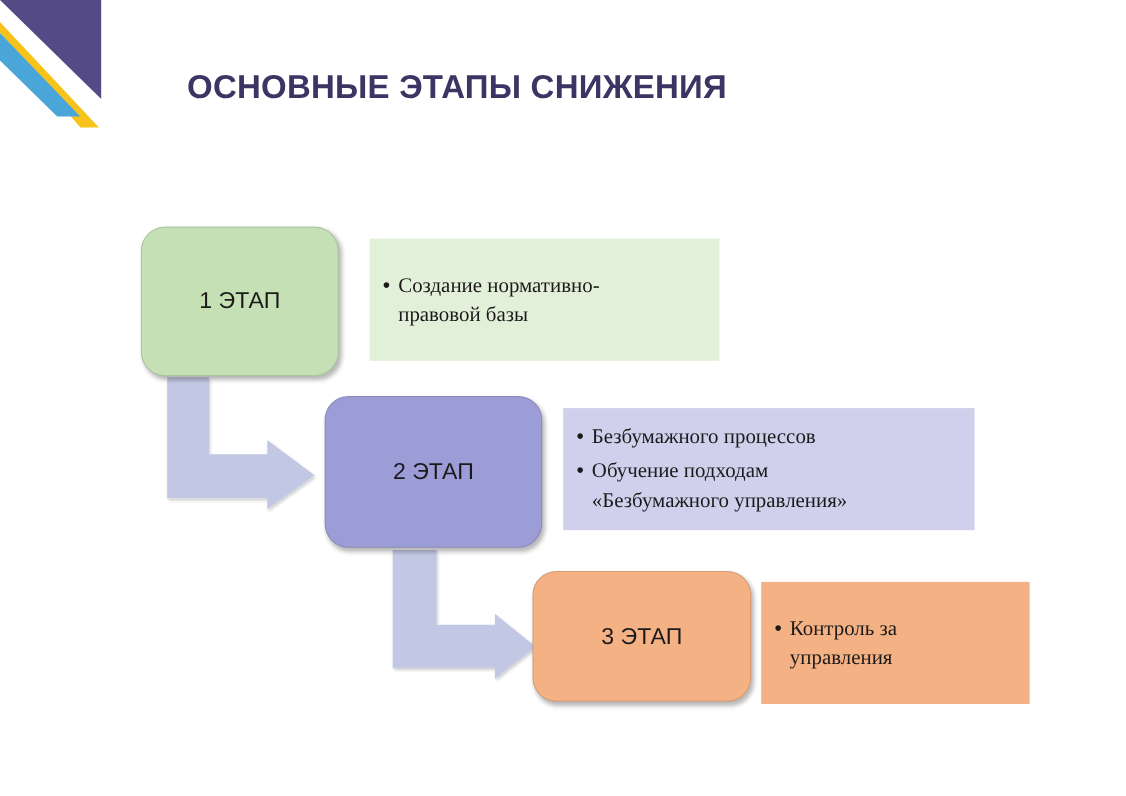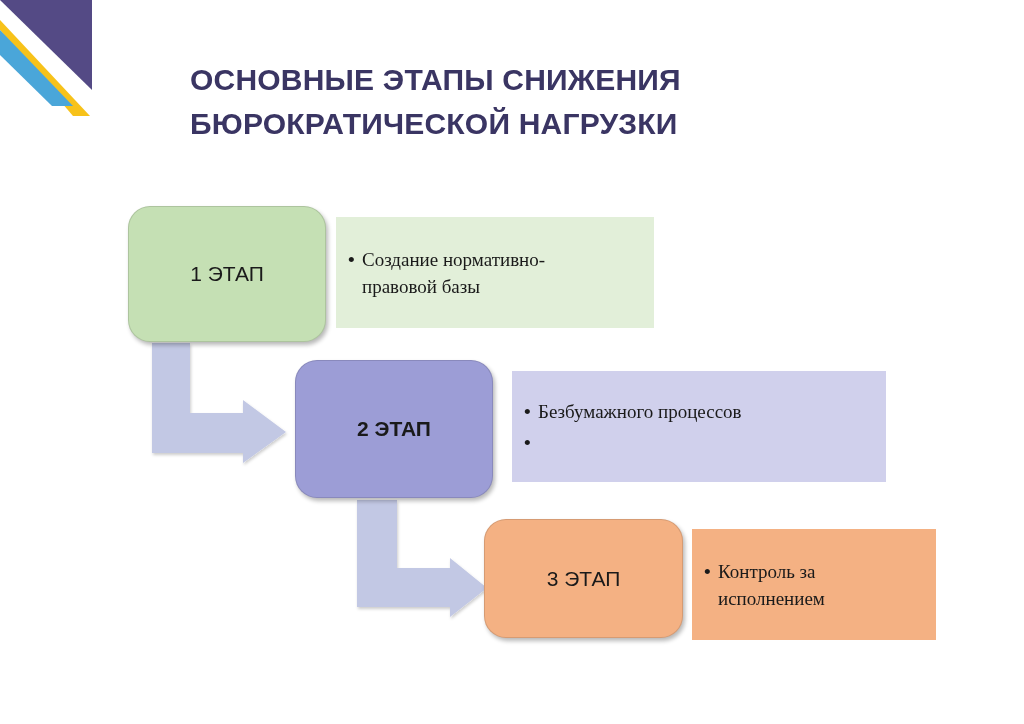--- a/index.html
+++ b/index.html
@@ -6,21 +6,21 @@
     body {
       width: 1024px; height: 724px; position: relative; overflow: hidden;
       background: #ffffff;
       font-family: "Liberation Sans", "DejaVu Sans", sans-serif;
     }
     .abs { position: absolute; }
     .corner-deco { left: 0; top: 0; width: 100px; height: 120px; }
     .title {
       left: 170px; top: 58px; width: 700px;
       font-size: 30px; font-weight: bold; color: #3a3563;
-      line-height: 44px; letter-spacing: 0.2px; margin-left: 20px;
+      line-height: 44px; letter-spacing: 0.2px;
     }
     .title span { display: block; }
     .stage-box {
       border-radius: 22px;
       display: flex; align-items: center; justify-content: center;
       font-size: 21px; color: #1a1a1a;
       box-shadow: 2px 3px 4px rgba(0,0,0,0.28);
       border: 1px solid rgba(0,0,0,0.12);
       box-sizing: border-box;
     }
@@ -39,59 +39,60 @@
 <body>
 
 <svg class="abs corner-deco" viewBox="0 0 100 120" width="100" height="120">
   <polygon points="0,0 92,0 92,90" fill="#544a85"></polygon>
   <polygon points="0,20 0,30 73,116 90,116" fill="#f7c21a"></polygon>
   <polygon points="0,30 0,55 52,106 73,106" fill="#4aa6d9"></polygon>
 </svg>
 
 <div class="abs title">
   <span>ОСНОВНЫЕ ЭТАПЫ СНИЖЕНИЯ</span>
-  <span>БЮРОКРАТИЧЕСКОЙ НАГРУЗКИ</span>
 </div>
 
 <svg class="abs arrow" style="left:0;top:0;" width="1024" height="724">
   <defs>
     <filter id="sh" x="-10%" y="-10%" width="130%" height="130%">
       <feDropShadow dx="1" dy="2" stdDeviation="1.5" flood-color="#000" flood-opacity="0.2"></feDropShadow>
     </filter>
   </defs>
   <polygon filter="url(#sh)" fill="#c2c8e4" points="152,343 190,343 190,413 243,413 243,400 286,432 243,463 243,453 152,453"></polygon>
   <polygon filter="url(#sh)" fill="#c2c8e4" points="357,500 397,500 397,568 450,568 450,558 487,588 450,617 450,607 357,607"></polygon>
 </svg>
 
 <div class="abs desc-box" style="left:336px;top:217px;width:318px;height:111px;background:#e2efd9;">
   <div class="desc-item">
     <span class="bullet">•</span>
     <span class="desc-text">Создание нормативно-
 правовой базы</span>
   </div>
 </div>
-<div class="abs stage-box" style="left:128px;top:206px;width:198px;height:136px;background:#c5e0b4;">
+<div class="abs stage-box" style="left:128px;top:206px;width:180px;height:136px;background:#c5e0b4;">
   <span>1 ЭТАП</span>
 </div>
 
 <div class="abs desc-box" style="left:512px;top:371px;width:374px;height:111px;background:#d0d0ec;">
   <div class="desc-item">
     <span class="bullet">•</span>
     <span class="desc-text">Безбумажного процессов</span>
   </div>
   <div class="desc-item">
     <span class="bullet">•</span>
+    <span class="desc-text">Обучение подходам
+«Безбумажного управления»</span>
   </div>
 </div>
-<div class="abs stage-box" style="left:295px;top:360px;width:198px;height:138px;background:#9c9dd6;font-weight:bold;">
+<div class="abs stage-box" style="left:295px;top:360px;width:198px;height:138px;background:#9c9dd6;">
   <span>2 ЭТАП</span>
 </div>
 
 <div class="abs desc-box" style="left:692px;top:529px;width:244px;height:111px;background:#f4b183;">
   <div class="desc-item">
     <span class="bullet">•</span>
     <span class="desc-text">Контроль за
-исполнением</span>
+управления</span>
   </div>
 </div>
 <div class="abs stage-box" style="left:484px;top:519px;width:199px;height:119px;background:#f4b183;">
   <span>3 ЭТАП</span>
 </div>
 
 </body></html>

